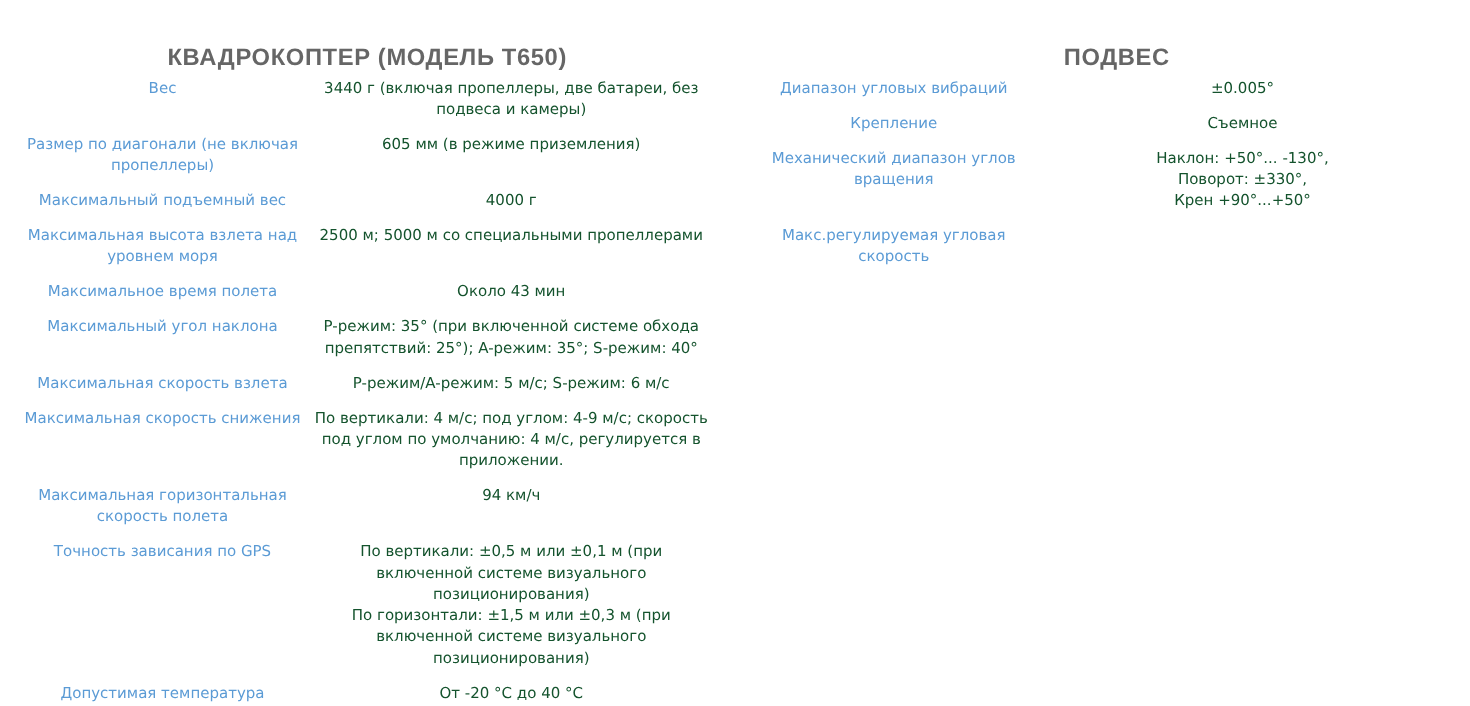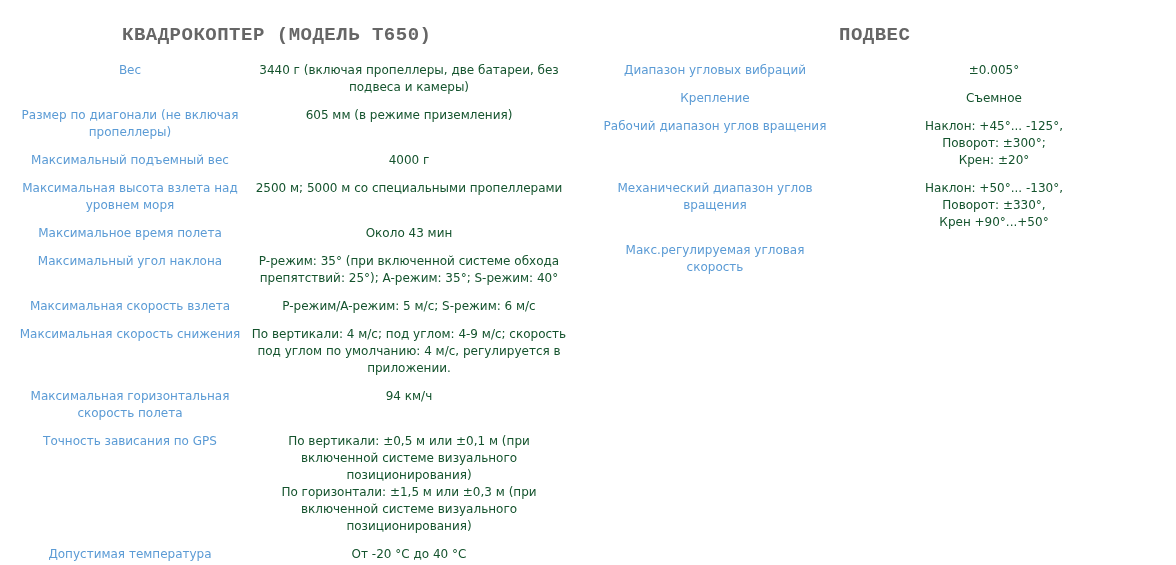--- a/index.html
+++ b/index.html
@@ -1,23 +1,23 @@
 <!DOCTYPE html>
 <html><head>
 <meta charset="utf-8">
 <style>
   html, body { margin: 0; padding: 0; background: #ffffff; }
   body { width: 1176px; height: 565px; overflow: hidden; position: relative;
          font-family: "DejaVu Sans", sans-serif; }
   .section { position: absolute; top: 0; }
   .sec-left { left: 18px; width: 560px; }
   .sec-right { left: 603px; width: 560px; }
-  .sec-title { font-family: Liberation Mono, monospace; font-weight: bold;
+  .sec-title { font-family: Liberation Sans, sans-serif; font-weight: bold;
                font-size: 19px; color: #666666; letter-spacing: 0.5px;
-               margin: 4px; position: absolute; top: 20px; white-space: nowrap; }
+               margin: 16px; position: absolute; top: 20px; white-space: nowrap; }
   .sec-left .sec-title { left: 100px; }
   .sec-right .sec-title { left: 232px; }
   .rows { position: absolute; top: 62px; left: 0; width: 560px; }
   .row { display: flex; align-items: flex-start; margin-bottom: 11px; text-align: center; }
   .label { width: 232px; flex: 0 0 232px; color: #5b9bd5; font-size: 12px;
            line-height: 17px; padding-right: 8px; box-sizing: border-box; }
   .value { flex: 1; color: #14532d; font-size: 12px; line-height: 17px;
            max-width: 318px; }
   .value .line { display: block; }
 </style>
@@ -106,28 +106,20 @@
           <span class="line">±0.005°</span>
         </div>
       </div>
       <div class="row">
         <div class="label">Крепление</div>
         <div class="value">
           <span class="line">Съемное</span>
         </div>
       </div>
       <div class="row">
-        <div class="label">Рабочий диапазон углов вращения</div>
-        <div class="value">
-          <span class="line">Наклон: +45°... -125°,</span>
-          <span class="line">Поворот: ±300°;</span>
-          <span class="line">Крен: ±20°</span>
-        </div>
-      </div>
-      <div class="row">
         <div class="label">Механический диапазон углов вращения</div>
         <div class="value">
           <span class="line">Наклон: +50°... -130°,</span>
           <span class="line">Поворот: ±330°,</span>
           <span class="line">Крен +90°...+50°</span>
         </div>
       </div>
       <div class="row">
         <div class="label">Макс.регулируемая угловая скорость</div>
       </div>

